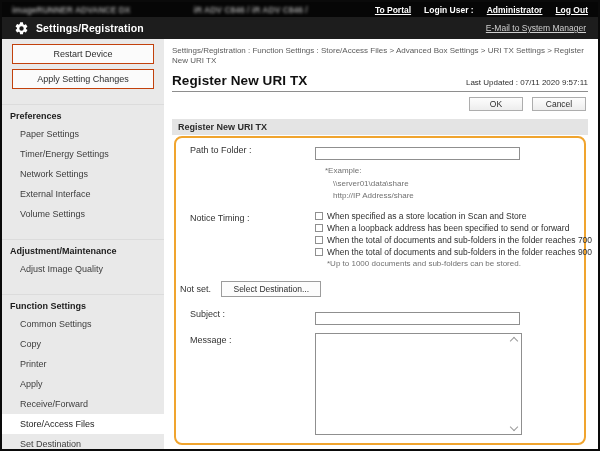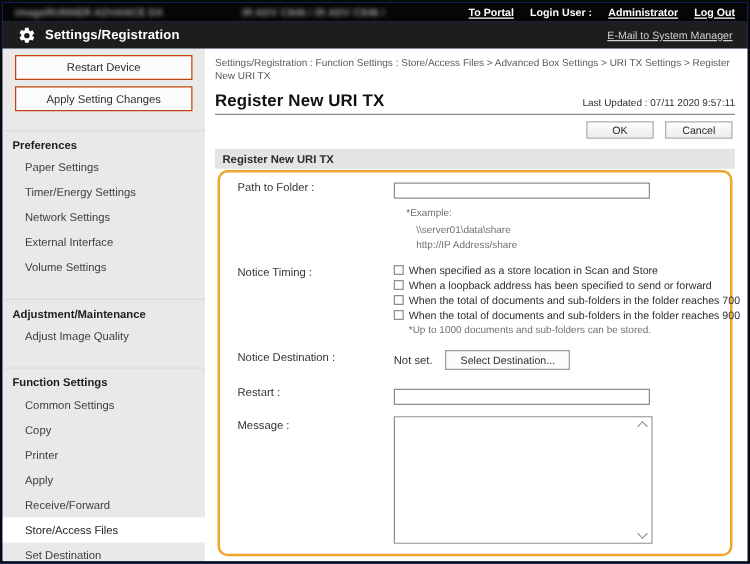--- a/index.html
+++ b/index.html
@@ -34,21 +34,21 @@
   .side-btn {
     display:block; width:142px; margin:0 auto 5px; height:20px;
     background:#fbfbfb; border:1px solid #c2410c; color:#2e2e2e;
     font-size:9px; font-family:inherit; cursor:pointer; text-align:center; line-height:18px;
   }
   .side-section { border-top:1px solid #dcdcdc; margin-top:15px; padding-top:2px; }
   .side-header { font-size:9px; font-weight:bold; color:#1c1c1c; padding:4px 8px 3px; }
   .side-item { font-size:9px; color:#3d3d3d; padding:5px 4px 5px 18px; cursor:pointer; }
   .side-item.selected { background:#fff; color:#222; }
   
-  .main { flex:1; padding:7px 10px 0 8px; background:#fff; min-width:0; }
+  .main { flex:1; padding:7px 10px 0 8px; background:#fff; min-width:0;border-radius:14px; }
   .breadcrumb { font-size:8px; color:#5a5a5a; line-height:1.3; cursor:pointer; }
   .title-row { display:flex; align-items:flex-end; margin-top:6px; padding-bottom:3px; border-bottom:1px solid #8e8e8e; }
   .page-title { font-size:13.5px; font-weight:bold; color:#111; letter-spacing:.1px; }
   .last-updated { margin-left:auto; font-size:8px; color:#2e2e2e; padding-bottom:1px; }
   .action-row { display:flex; justify-content:flex-end; gap:9px; margin:5px 2px 8px 0; }
   .btn {
     min-width:54px; height:14px; font-size:8.5px; font-family:inherit; color:#2e2e2e;
     background:linear-gradient(#fdfdfd,#ededed); border:1px solid #adadad; cursor:pointer;
     line-height:12px; padding:0 10px;
   }
@@ -189,31 +189,30 @@
             </div>
             <div class="cb-row">
               <span class="cb"></span>
               <span class="cb-label">When the total of documents and sub-folders in the folder reaches 900</span>
             </div>
             <div class="note">*Up to 1000 documents and sub-folders can be stored.</div>
           </div>
         </div>
 
         <div class="frow dest-row">
-          <div class="flabel">Notice Destination :</div>
           <div class="ffield">
             <span class="dest-val">Not set.</span>
             <button class="dest-btn">Select Destination...</button>
           </div>
         </div>
 
         <div class="gap10"></div>
 
         <div class="frow">
-          <div class="flabel">Restart :</div>
+          <div class="flabel">Subject :</div>
           <div class="ffield">
             <input class="tinput" type="text" value="" style="">
           </div>
         </div>
 
         <div class="gap8"></div>
 
         <div class="frow">
           <div class="flabel">Message :</div>
           <div class="ffield">

